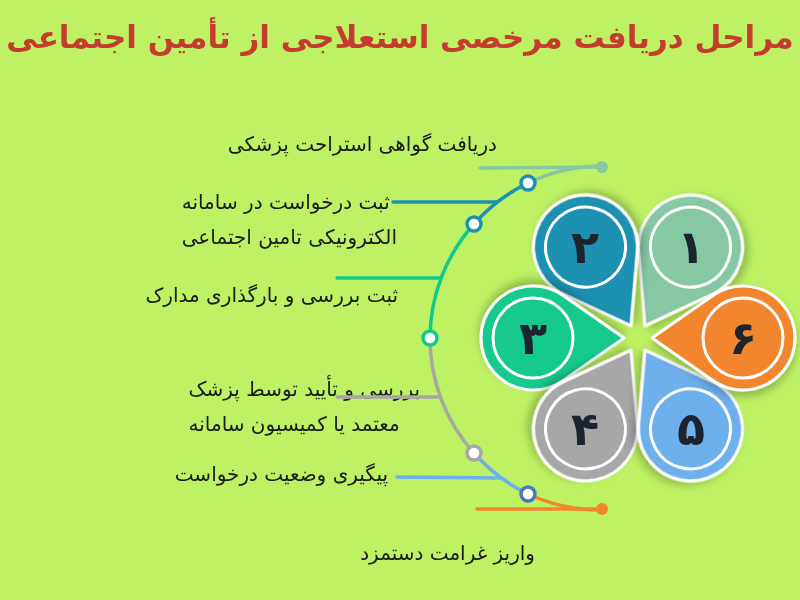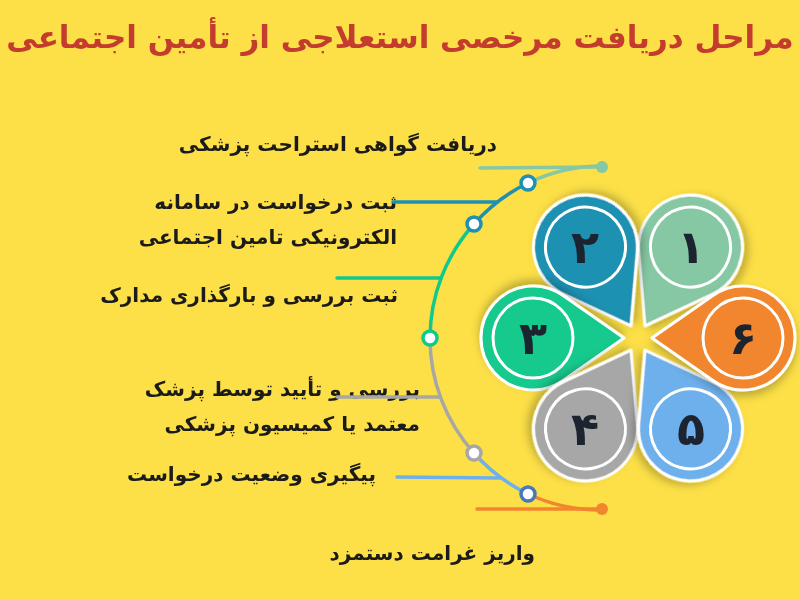--- a/index.html
+++ b/index.html
@@ -3,45 +3,45 @@
 <meta charset="utf-8">
 <style>
   html,body{margin:0;padding:0;}
   body{background:#ffffff;font-family:"DejaVu Sans",sans-serif;}
   .stage{position:relative;width:800px;height:600px;background:#ffffff;overflow:hidden;}
   .title{
     position:absolute;left:0;top:12px;width:800px;text-align:center;
     font-size:31px;font-weight:bold;line-height:50px;direction:rtl;
   }
   .step-label{
-    position:absolute;direction:rtl;text-align:right;
-    font-size:20px;font-weight:bold;line-height:35px;white-space:pre-line;
+    position:absolute;direction:rtl;text-align:left;
+    font-size:20px;font-weight:normal;line-height:35px;white-space:pre-line;
   }
   .label-1{top:127px;right:303px;}
   .label-2{top:185px;right:403px;}
   .label-3{top:278px;right:402px;}
   .label-4{top:372px;right:380px;}
-  .label-5{top:457px;right:424px;}
+  .label-5{top:457px;right:412px;}
   .label-6{top:510px;right:265px;}
   svg{position:absolute;left:0;top:0;}
   .petal-number{font-family:"DejaVu Sans",sans-serif;font-size:46px;font-weight:bold;}
 </style>
 </head>
 <body>
 
-<div class="stage" style="background: #fde047;">
+<div class="stage" style="background: #bef264;">
 
   <div class="title" style="color:#C43C2E">مراحل دریافت مرخصی استعلاجی از تأمین اجتماعی</div>
 
   <div class="step-label label-1" style="color: rgb(27, 27, 27);">دریافت گواهی استراحت پزشکی</div>
   <div class="step-label label-2" style="color: rgb(27, 27, 27);">ثبت درخواست در سامانه
 الکترونیکی تامین اجتماعی</div>
   <div class="step-label label-3" style="color: rgb(27, 27, 27);">ثبت بررسی و بارگذاری مدارک</div>
   <div class="step-label label-4" style="color: rgb(27, 27, 27);">بررسی و تأیید توسط پزشک
-معتمد یا کمیسیون پزشکی</div>
+معتمد یا کمیسیون سامانه</div>
   <div class="step-label label-5" style="color: rgb(27, 27, 27);">پیگیری وضعیت درخواست</div>
   <div class="step-label label-6" style="color: rgb(27, 27, 27); margin-top: 26px;">واریز غرامت دستمزد</div>
 
   <svg width="800" height="600" viewBox="0 0 800 600">
     <defs>
       <filter id="petalShadow" x="-40%" y="-40%" width="180%" height="180%">
         <feDropShadow dx="0" dy="5" stdDeviation="4" flood-color="#000000" flood-opacity="0.25"></feDropShadow>
       </filter>
     </defs>
 

